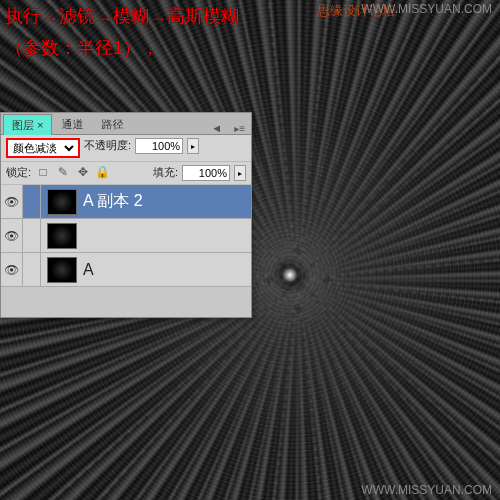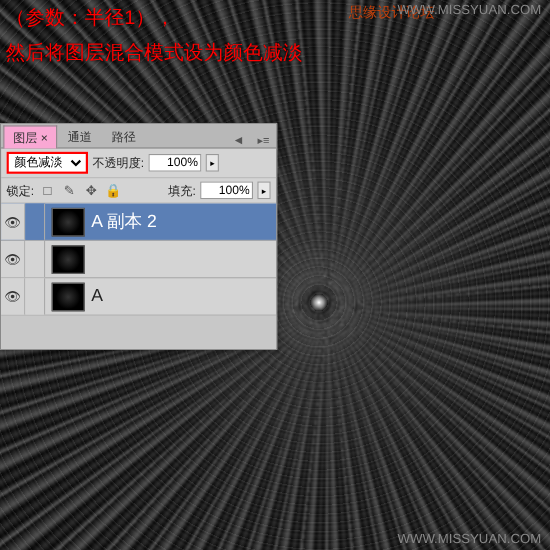--- a/index.html
+++ b/index.html
@@ -7,24 +7,24 @@
 .bg{position:absolute;inset:0;background:radial-gradient(circle at 58% 55%,#fff 0%,#000 2%,#222 5%,#111 15%,#050505 40%,#000 100%);overflow:hidden}
 .bg::before{content:"";position:absolute;inset:-50px;background:repeating-conic-gradient(from 0deg at 58% 55%,rgba(255,255,255,0.4) 0deg,rgba(0,0,0,0) 1deg,rgba(255,255,255,0.15) 2deg,rgba(0,0,0,0) 3deg,rgba(255,255,255,0.3) 4deg,rgba(0,0,0,0) 6deg);filter:blur(1px)}
 .bg::after{content:"";position:absolute;inset:0;background:repeating-radial-gradient(circle at 58% 55%,rgba(255,255,255,0.1) 0px,rgba(0,0,0,0) 2px,rgba(255,255,255,0.05) 4px,rgba(0,0,0,0) 8px)}
 .instr{position:absolute;top:0;left:5px;right:5px;z-index:5;color:#f00;font-size:18px;line-height:32px;text-shadow:0 0 2px rgba(0,0,0,0.8)}
 .watermark-tr{position:absolute;top:2px;right:8px;color:#888;font-size:12px;z-index:6}
 .watermark-tr2{position:absolute;top:2px;right:105px;color:#c2410c;font-size:13px;z-index:6}
 .watermark-br{position:absolute;bottom:3px;right:8px;color:#888;font-size:12px;z-index:6}
 .panel{position:absolute;top:112px;left:0;width:252px;background:#d4d4d4;border:1px solid #888;font-size:12px;z-index:10;box-shadow:2px 2px 6px rgba(0,0,0,0.3)}
 .tabs{display:flex;align-items:flex-end;height:22px;background:#b8b8b8;border-bottom:1px solid #888;padding-left:2px}
 .tab{padding:3px 8px 2px;font-size:11px;color:#333;cursor:pointer;border:1px solid transparent;border-bottom:none}
-.tab.active{background:#f9a8d4;border-color:#888;margin-bottom:-1px}
+.tab.active{background:#5eead4;border-color:#888;margin-bottom:-1px}
 .tab-close{margin-left:auto;padding:0 6px;font-size:11px;color:#555}
 .menu-btn{padding:0 6px;color:#555;font-size:10px}
-.row{display:flex;align-items:center;padding:3px 5px;gap:4px;border-bottom:1px solid #bbb}
+.row{display:flex;padding:3px 5px;gap:4px;border-bottom:1px solid #bbb}
 .blend-select{display:flex;align-items:center;border:2px solid #f00;padding:1px;background:#fff}
 .blend-select select{border:none;font-size:11px;width:68px;background:#fff}
 .lbl{font-size:11px;color:#222}
 .pct-input{width:48px;height:16px;font-size:11px;text-align:right;padding-right:2px;border:1px solid #999;background:#fff}
 .arrow-btn{width:12px;height:16px;border:1px solid #999;background:#e8e8e8;font-size:8px;display:flex;align-items:center;justify-content:center}
 .lock-icons{display:flex;gap:4px;font-size:12px;color:#555}
 .lock-icons span{width:16px;text-align:center}
 .layers{background:#d4d4d4}
 .layer-row{display:flex;align-items:center;height:34px;border-bottom:1px solid #aaa}
 .layer-row.selected{background:#5b7fb5;color:#fff}
@@ -39,22 +39,22 @@
 </head>
 <body>
 
 <div class="bg"></div>
 
 <div class="watermark-tr2">思缘设计论坛</div>
 <div class="watermark-tr">WWW.MISSYUAN.COM</div>
 <div class="watermark-br">WWW.MISSYUAN.COM</div>
 
 <div class="instr">
+  <div>执行→滤镜→模糊→高斯模糊</div>
   <div>（参数：半径1），</div>
-  <div>然后将图层混合模式设为颜色减淡</div>
 </div>
 
 <div class="panel">
   <div class="tabs">
     <div class="tab active">图层 ×</div>
     <div class="tab">通道</div>
     <div class="tab">路径</div>
     <div class="tab-close">◄</div>
     <div class="menu-btn">▸≡</div>
   </div>

